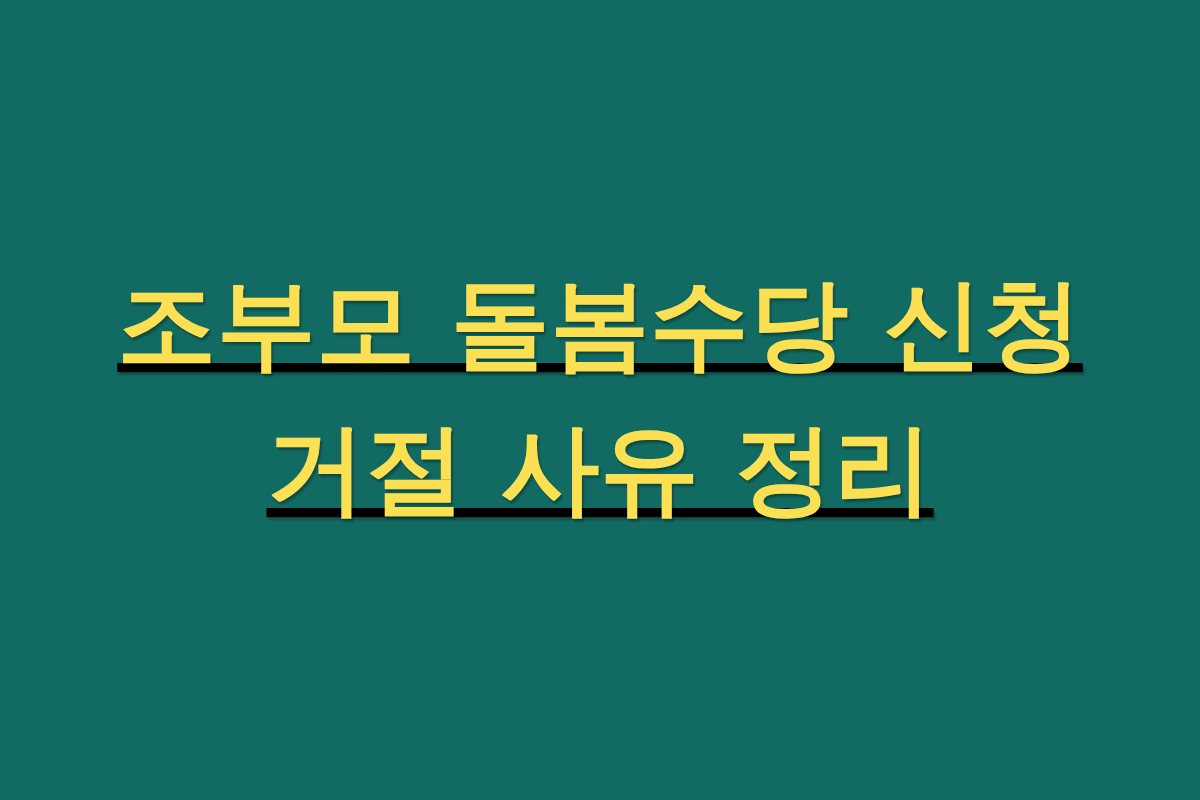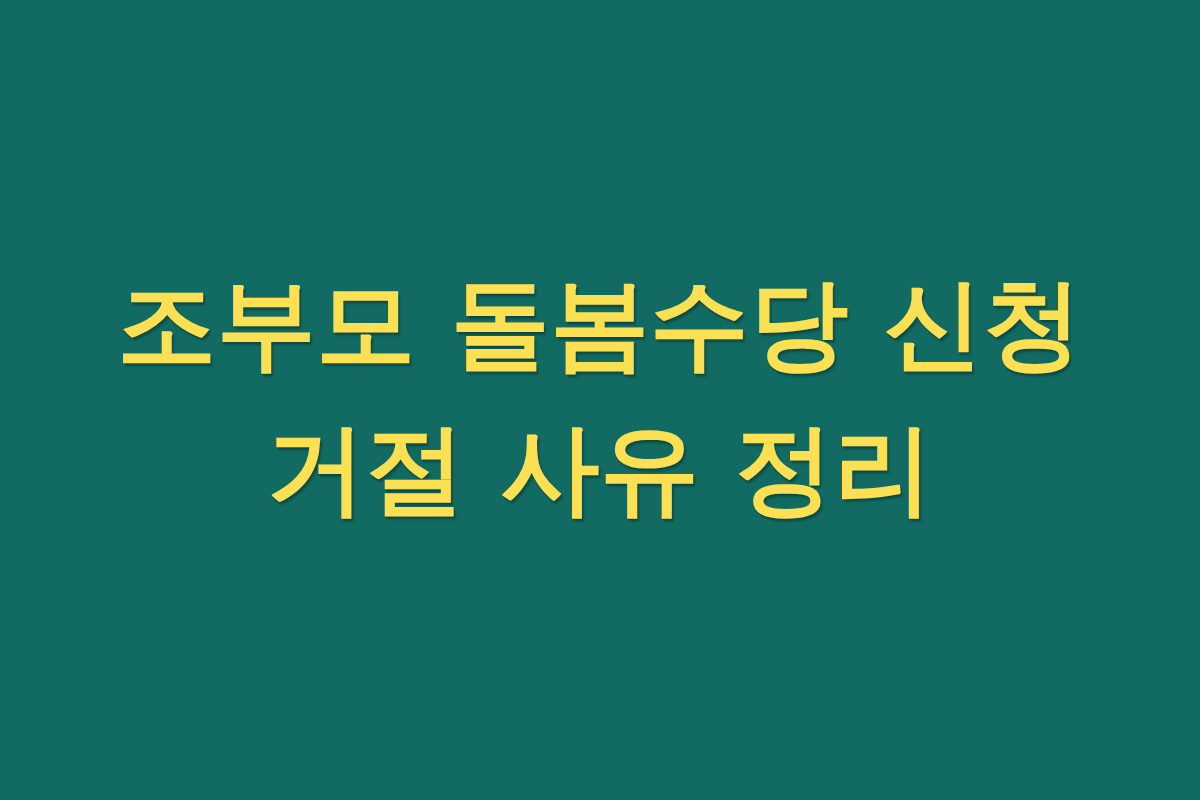--- a/index.html
+++ b/index.html
@@ -25,20 +25,21 @@
     box-sizing: border-box;
   }
 
   #title-block {
     display: flex;
     flex-direction: column;
     align-items: center;
     justify-content: center;
     width: 100%;
     transform: translateY(-3px);
+    text-decoration: underline;
   }
 
   .title-line {
     display: block;
     width: 100%;
     text-align: center;
     color: #FBE054;
     font-family: "DejaVu Sans", "Liberation Sans", sans-serif;
     font-weight: 700;
     font-size: 98px;

